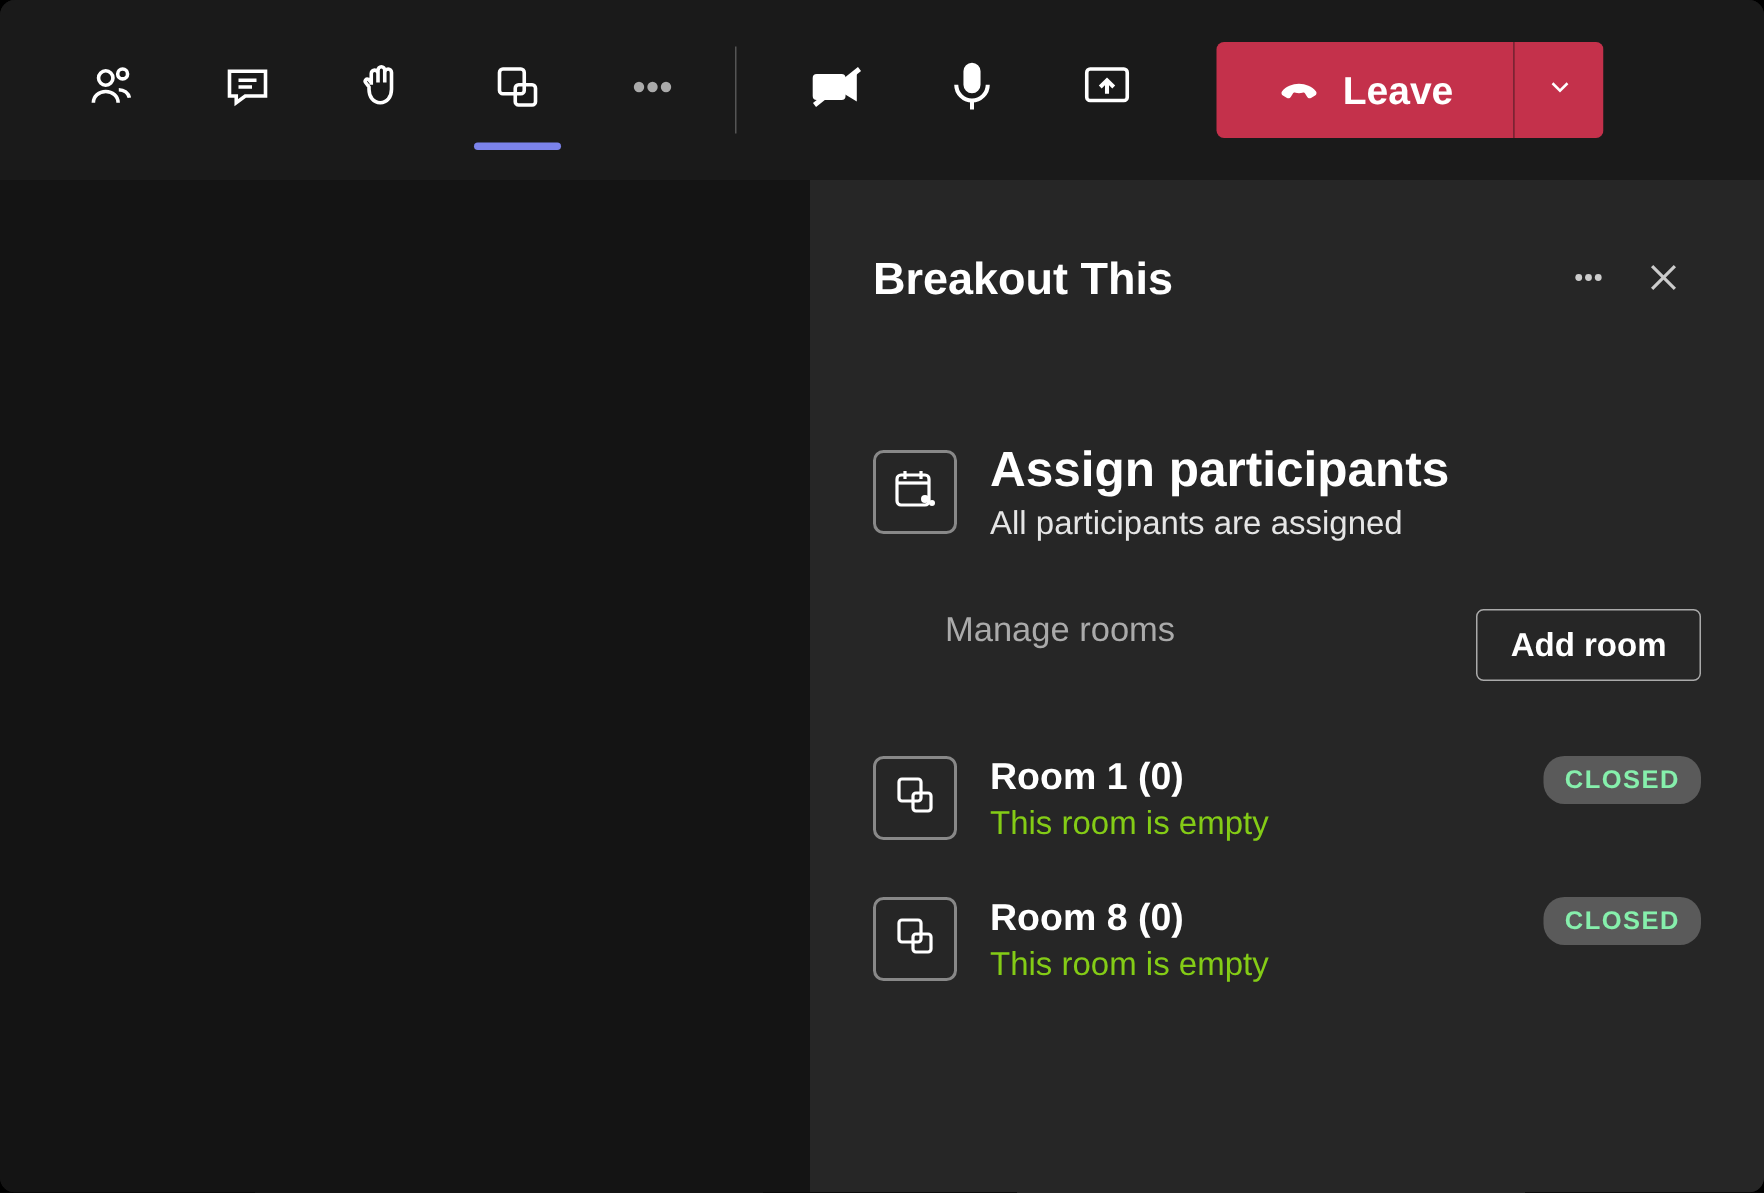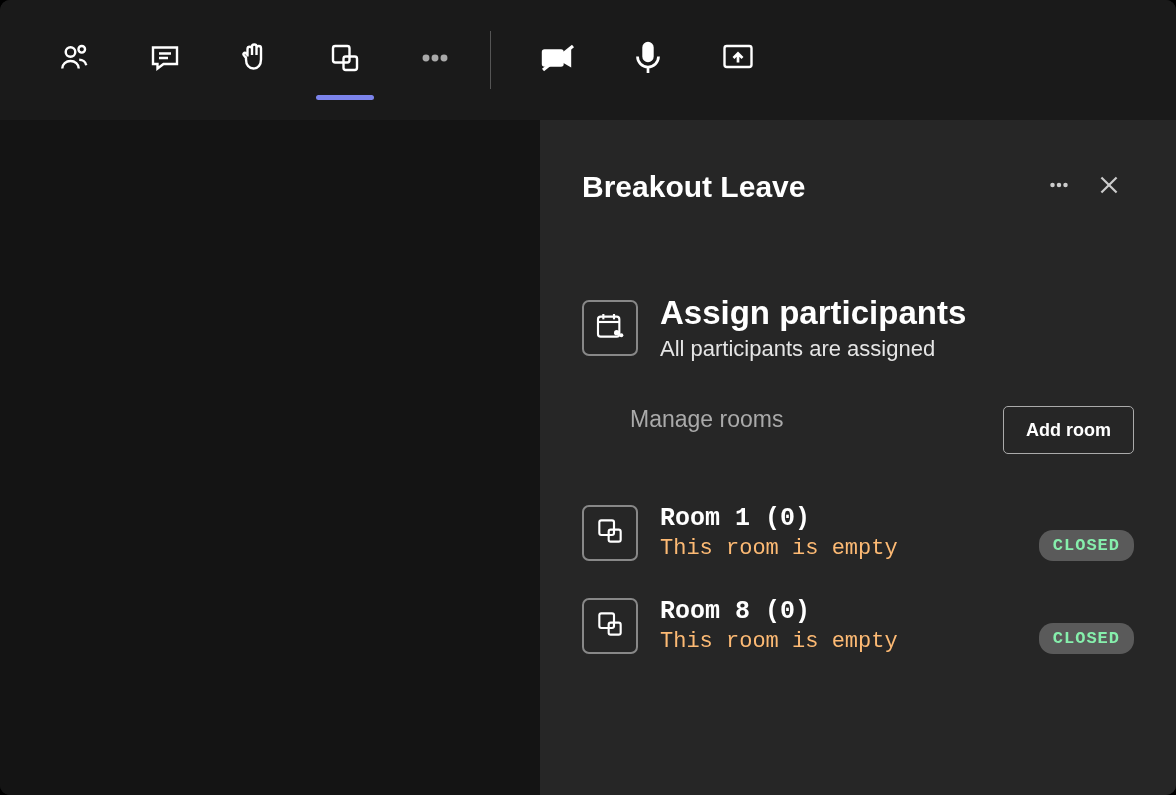--- a/index.html
+++ b/index.html
@@ -31,27 +31,27 @@
   .hicon.x svg { fill: none; stroke-width: 2; }
   
   .assign-row { display: flex; align-items: center; gap: 22px; margin-bottom: 44px; cursor: pointer; }
   .sq-icon { width: 56px; height: 56px; border: 2px solid #888; border-radius: 7px; display: flex; align-items: center; justify-content: center; }
   .sq-icon svg { width: 32px; height: 32px; stroke: #fff; fill: none; stroke-width: 1.6; }
   .assign-title { font-size: 33px; font-weight: 600; }
   .assign-sub { font-size: 22px; color: #e5e5e5; margin-top: 4px; }
   
   .manage-row { display: flex; gap: 20px; margin-bottom: 50px; margin-left: 48px; }
   .manage-label { font-size: 23px; color: #aaa; flex: 1; }
-  .btn { height: 48px; padding: 4px 22px; border-radius: 5px; font-size: 18px; display: flex; align-items: center; cursor: pointer; }
+  .btn { height: 48px; padding: 4px 22px; border-radius: 5px; font-size: 22px; display: flex; align-items: center; cursor: pointer; }
   .btn-outline { border: 1.5px solid #aaa; color: #fff; font-weight: 600; }
   .btn-disabled { border: 1.5px solid #444; color: #555; cursor: default; }
   
-  .room-row { display: flex; align-items: flex-end; gap: 22px; margin-bottom: 36px; cursor: pointer; font-family: Liberation Mono, monospace; }
+  .room-row { display: flex; align-items: flex-start; gap: 22px; margin-bottom: 36px; cursor: pointer; }
   .room-title { font-size: 25px; font-weight: 600; }
-  .room-sub { font-size: 22px; color: #fdba74; margin-top: 3px; }
+  .room-sub { font-size: 22px; color: #84cc16; margin-top: 3px; }
   .room-text { flex: 1; }
   .badge { background: #5a5a5a; color: #86efac; font-size: 17px; font-weight: 700; letter-spacing: 1px; padding: 6px 14px; border-radius: 14px; }
 </style>
 </head>
 <body>
 
 <div class="app">
   <div class="toolbar">
 
     <div class="tool-btn">
@@ -126,30 +126,47 @@
 
     <div class="tool-btn">
       <span>
         <svg viewBox="0 0 24 24">
             <rect x="3" y="4" width="18" height="14" rx="1.5"></rect>
             <path d="M12 15V9M9 12l3-3 3 3" stroke-width="1.8"></path>
           </svg>
       </span>
     </div>
 
+    <div class="leave-group">
+      <div class="leave-btn leave-main">
+        <span>
+          <svg viewBox="0 0 24 24">
+              <path d="M21 15c-2-2.5-5.5-4-9-4s-7 1.5-9 4c-.6.7-.4 1.8.4 2.3l2.2 1.3c.7.4 1.6.2 2-.5l1-1.6c.3-.5.9-.8 1.5-.7l1.9.3 1.9-.3c.6-.1 1.2.2 1.5.7l1 1.6c.4.7 1.3.9 2 .5l2.2-1.3c.8-.5 1-1.6.4-2.3z"></path>
+            </svg>
+        </span>
+        <span>Leave</span>
+      </div>
+      <div class="leave-btn leave-caret">
+        <span>
+          <svg viewBox="0 0 24 24">
+              <polyline points="6 9 12 15 18 9"></polyline>
+            </svg>
+        </span>
+      </div>
+    </div>
 
   </div>
 
   <div class="body">
     <div class="left"></div>
 
     <div class="panel">
 
       <div class="panel-header">
-        <div class="panel-title">Breakout Leave</div>
+        <div class="panel-title">Breakout This</div>
         <div class="hicon">
           <span>
             <svg viewBox="0 0 24 24" style="stroke:none">
                 <circle cx="6" cy="12" r="2.1"></circle>
                 <circle cx="12" cy="12" r="2.1"></circle>
                 <circle cx="18" cy="12" r="2.1"></circle>
               </svg>
           </span>
         </div>
         <div class="hicon x">

